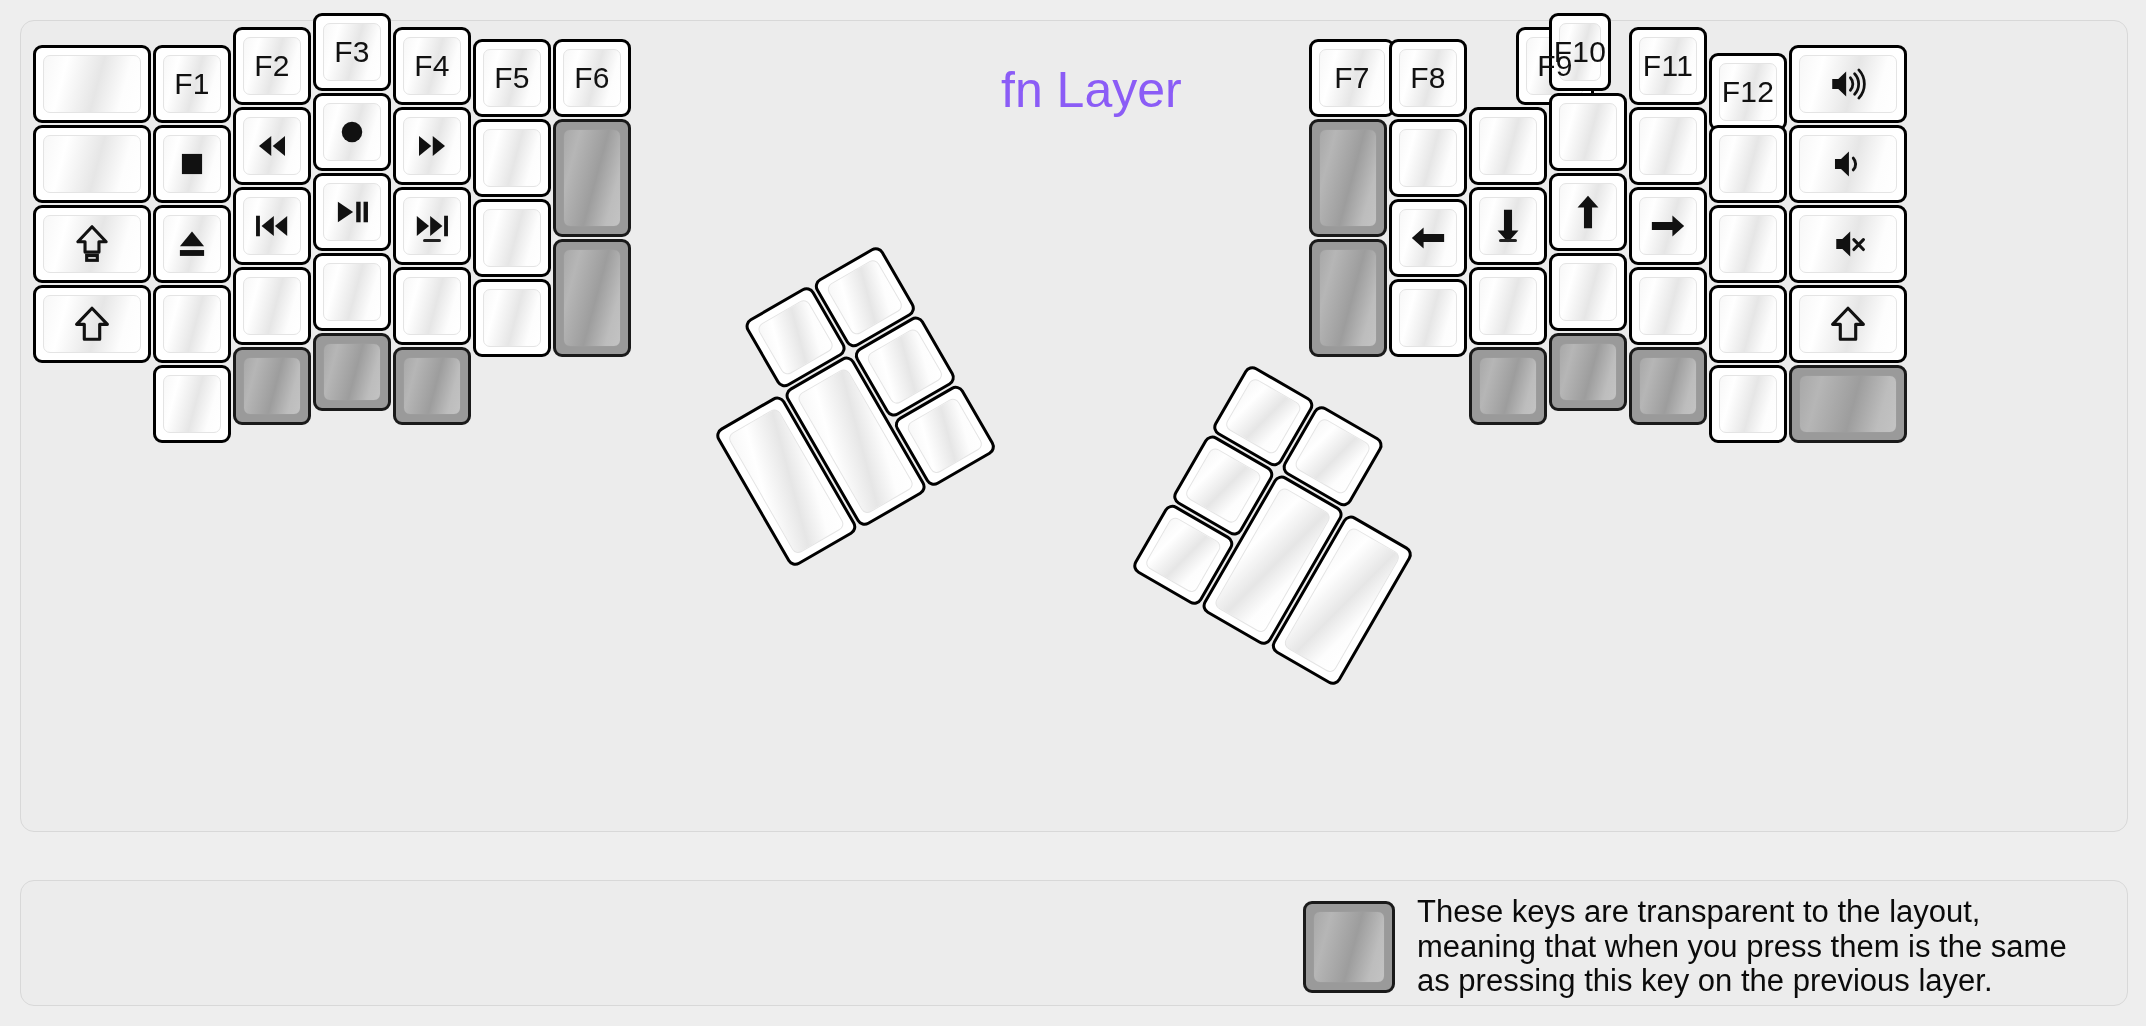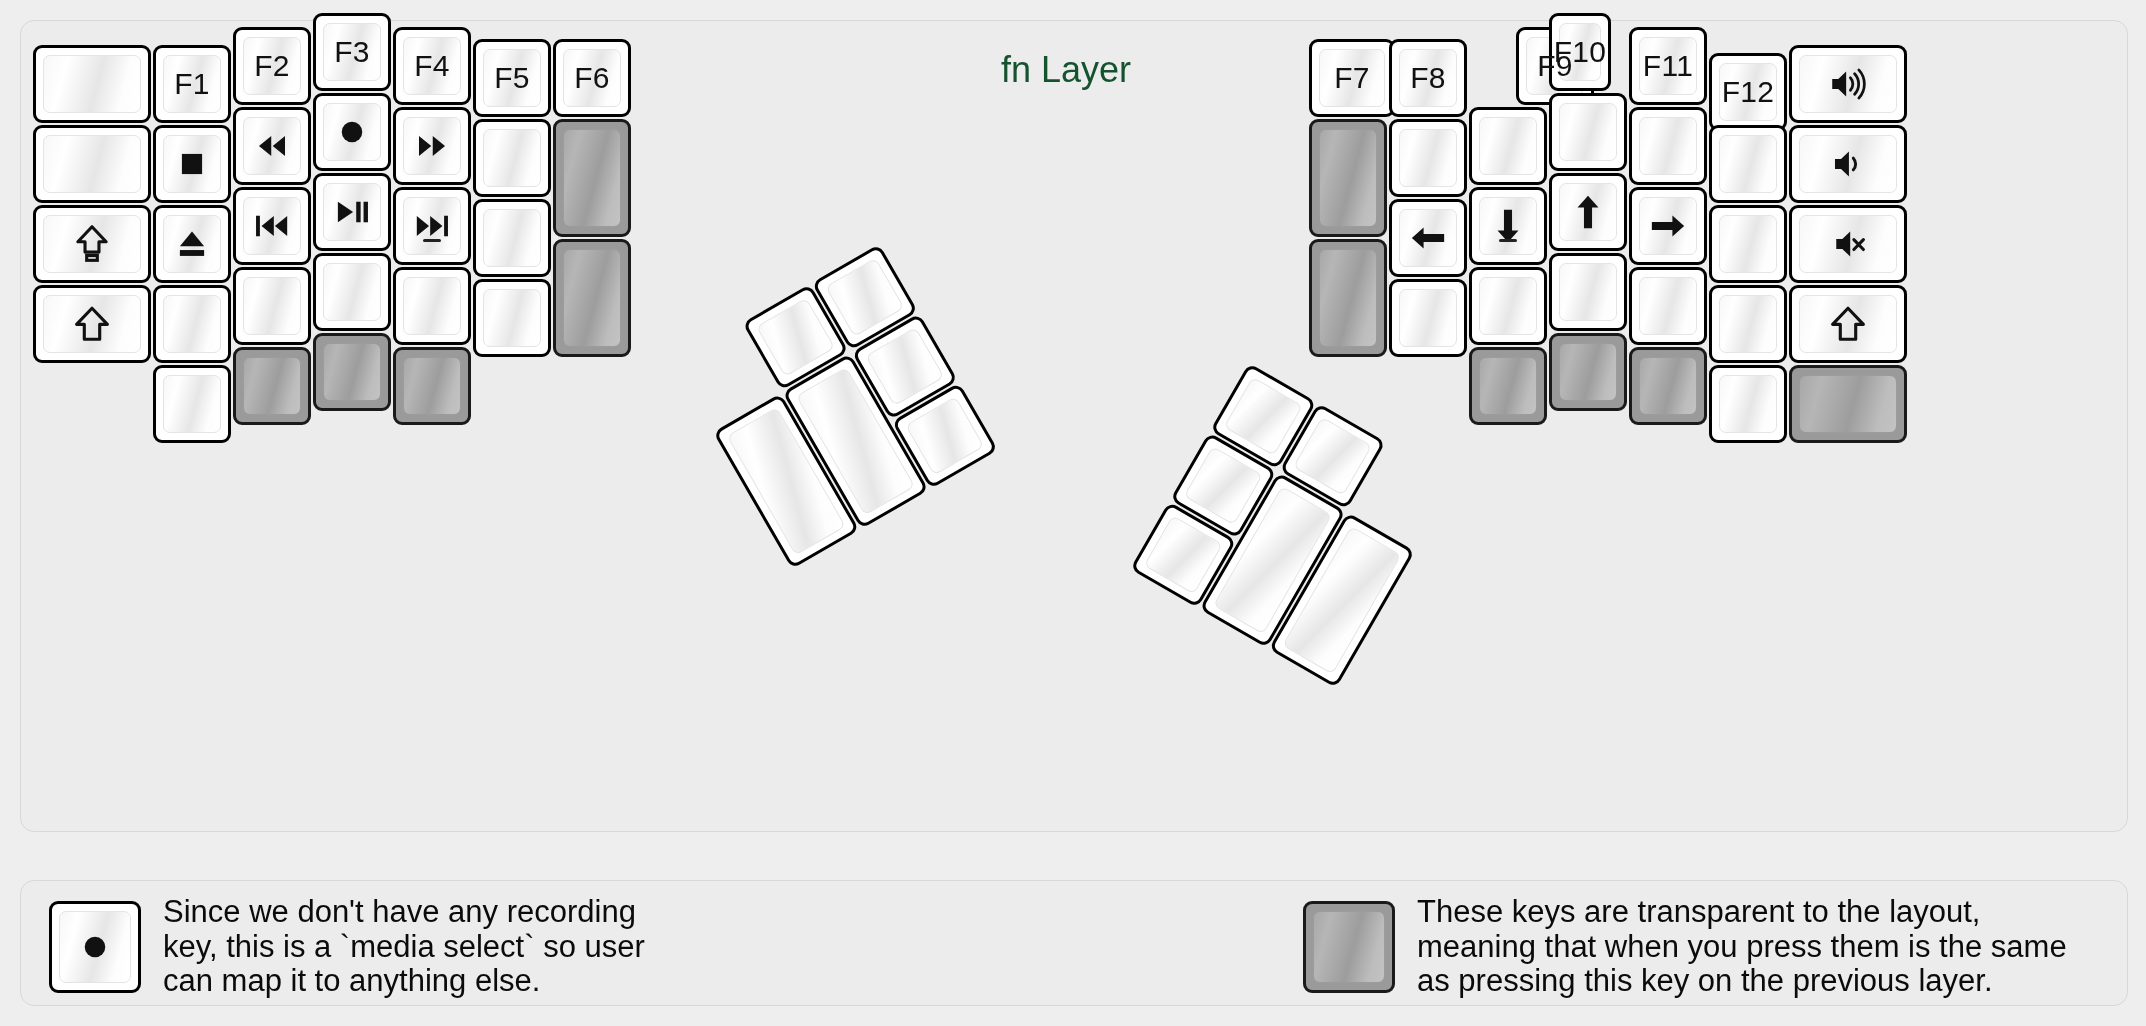--- a/index.html
+++ b/index.html
@@ -72,23 +72,23 @@
   .legend-text{
     margin-left:22px;
     font-size:31px;
     line-height:1.12;
     color:#0b0b0b;
     white-space:pre-line;
   }
 
   #title{
     position:absolute;
-    left:980px;top:28px;
-    font-size:36px;
-    color:#14532d;
+    left:980px;top:40px;
+    font-size:50px;
+    color:#8b5cf6;
     white-space:nowrap;
   }
 </style>
 </head>
 <body>
 
 <div id="root">
 
   <div class="panel" id="board">
     <div id="title">fn Layer</div>
@@ -438,33 +438,20 @@
             <div class="cap"></div>
           </div>
           <div class="key" style="left: 160px; top: 80px; width: 78px; height: 158px;">
             <div class="cap"></div>
           </div>
         </div>
       </div>
   </div>
 
   <div class="panel" id="legend">
-      <div class="legend-item" style="left: 28px; top: 14px;">
-        <div class="key legend-key" style="position: relative; width: 92px; height: 92px;">
-          <div class="cap"></div>
-          <span style="position: relative; z-index: 2;">
-            <svg class="glyph" width="44" height="44" viewBox="0 0 24 24" fill="#111">
-              <circle cx="12" cy="12" r="5.6"></circle>
-            </svg>
-          </span>
-        </div>
-        <div class="legend-text">Since we don't have any recording
-key, this is a `media select` so user
-can map it to anything else.</div>
-      </div>
       <div class="legend-item" style="left: 1270px; top: 14px; padding-left: 12px;">
         <div class="key trns legend-key" style="position: relative; width: 92px; height: 92px;">
           <div class="cap"></div>
         </div>
         <div class="legend-text">These keys are transparent to the layout,
 meaning that when you press them is the same
 as pressing this key on the previous layer.</div>
       </div>
     </div>
 

